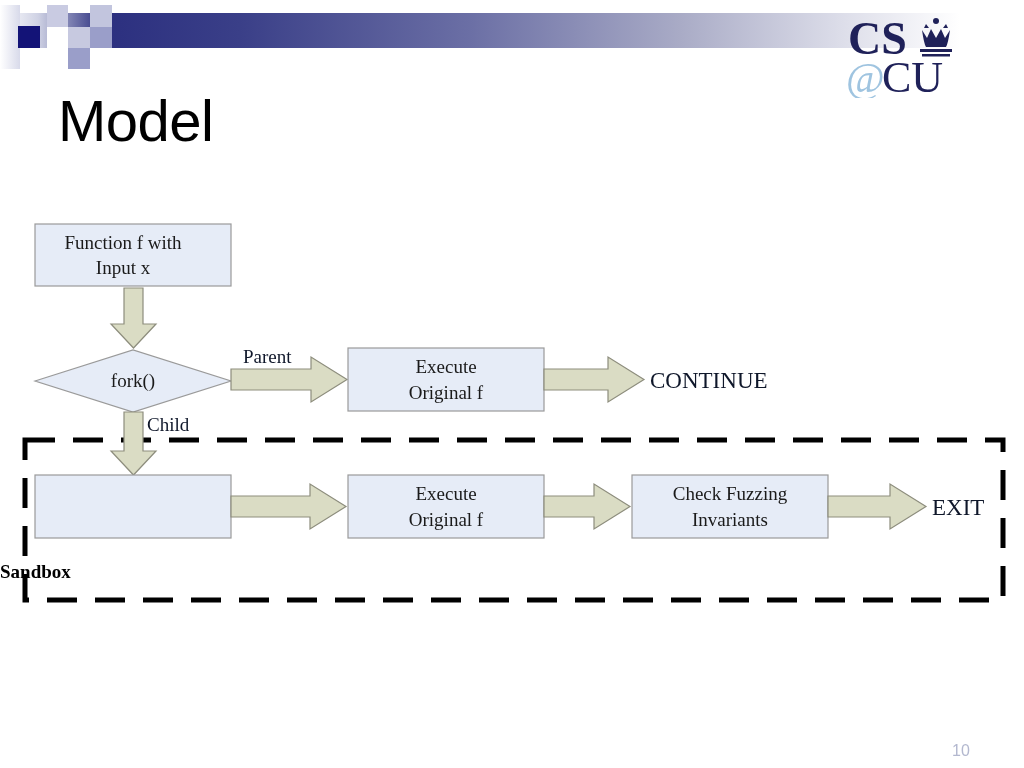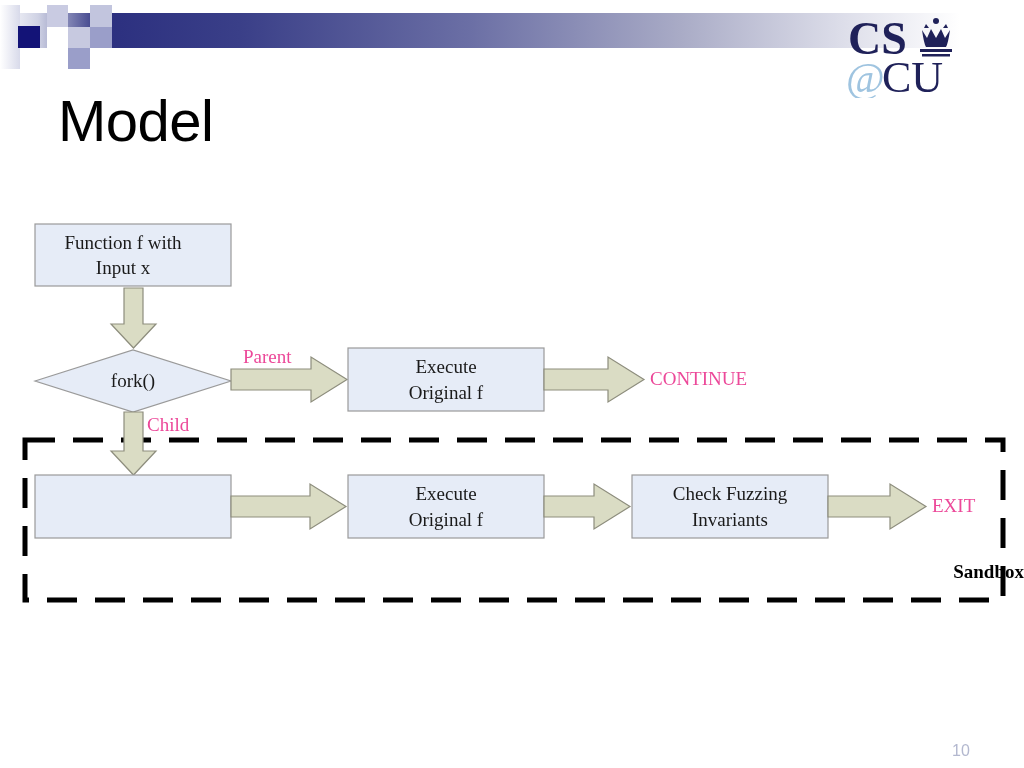--- a/index.html
+++ b/index.html
@@ -93,37 +93,37 @@
     justify-content: center;
     text-align: center;
     font-family: "Liberation Serif", "DejaVu Serif", serif;
     font-size: 19px;
     color: #1a1a1a;
     line-height: 1.32;
   }
   .plain-label {
     position: absolute;
     font-family: "Liberation Serif", "DejaVu Serif", serif;
+    font-size: 23px;
+    color: #0f172a;
+    white-space: nowrap;
+  }
+  .edge-label {
+    position: absolute;
+    font-family: "Liberation Serif", "DejaVu Serif", serif;
     font-size: 19px;
-    color: #ec4899;
-    white-space: nowrap;
-  }
-  .edge-label {
-    position: absolute;
-    font-family: "Liberation Serif", "DejaVu Serif", serif;
-    font-size: 19px;
-    color: #ec4899;
+    color: #0f172a;
     white-space: nowrap;
   }
   #sandbox-label {
     position: absolute;
     left: 0;
     top: 561px;
     width: 1024px;
-    text-align: right;
+    text-align: left;
     font-family: "Liberation Serif", "DejaVu Serif", serif;
     font-weight: bold;
     font-size: 19px;
     color: #000000;
   }
 
   
   #page-number {
     position: absolute;
     left: 952px;

